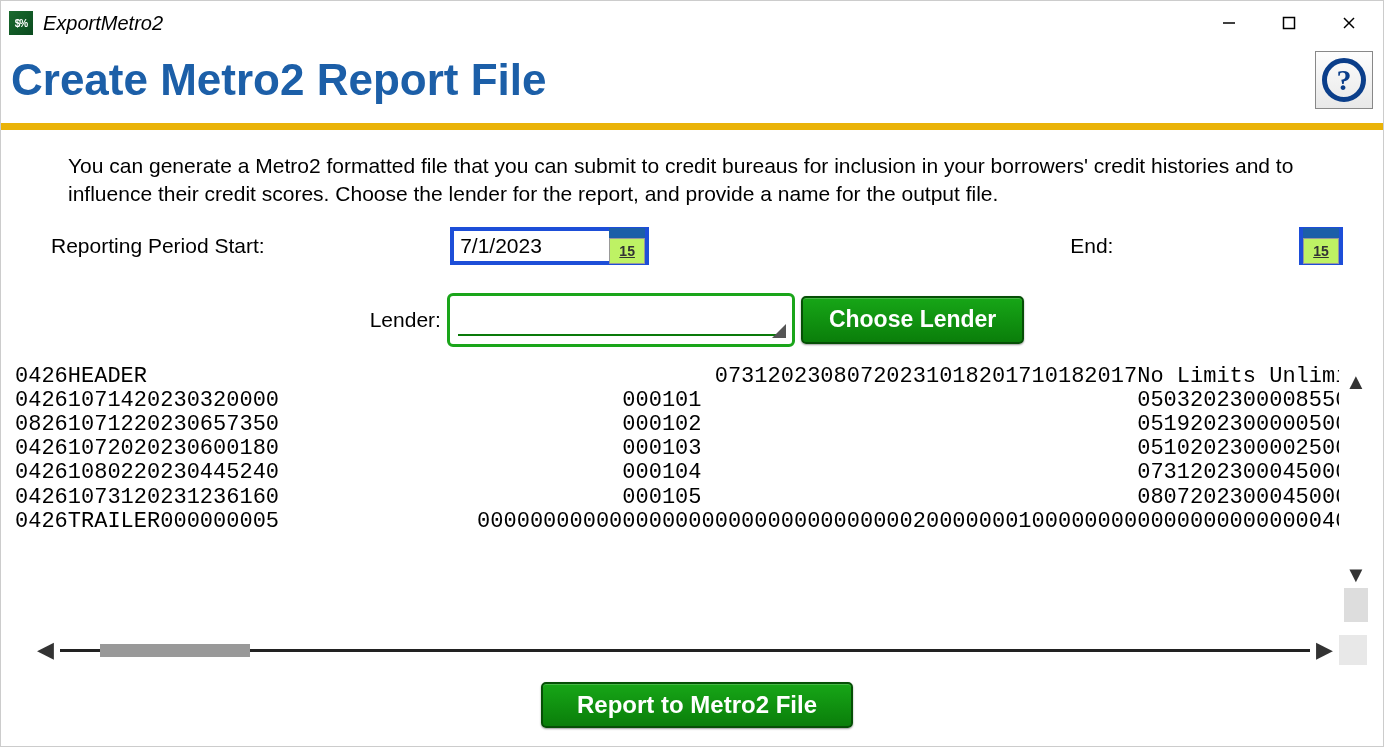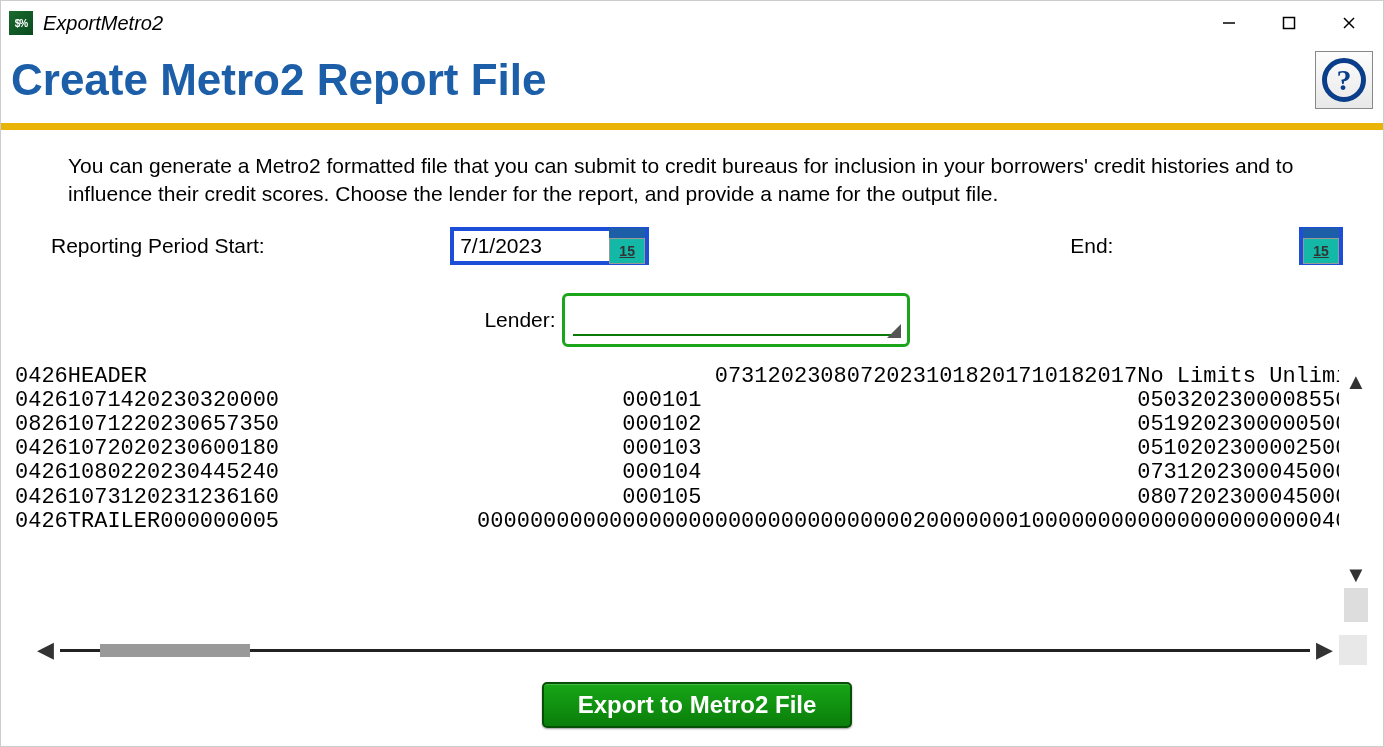--- a/index.html
+++ b/index.html
@@ -128,21 +128,21 @@
     outline:none;
   }
   .datebox .cal {
     width: 36px; height: 36px;
     display:flex; flex-direction:column;
     border-left:0;
     position:relative;
   }
   .datebox .cal .top { height:10px; background:#1c5fa8; }
   .datebox .cal .body {
-    flex:1; background:#14b8a6; border:1px solid #999;
+    flex:1; background:#bef264; border:1px solid #999;
     display:flex; align-items:center; justify-content:center;
     font-size:14px; font-weight:bold; color:#333;text-decoration:underline;
   }
   .lender-row {
     display:flex;
     align-items:center;
     justify-content:center;
     gap: 6px;
     margin-bottom: 18px;
     font-size: 21px;
@@ -305,20 +305,21 @@
         </div>
       </div>
     </div>
 
     <div class="lender-row">
       <span class="label">Lender:</span>
       <div class="lender-box">
         <div class="underline"></div>
         <div class="corner"></div>
       </div>
+      <button class="green-btn">Choose Lender</button>
     </div>
 
     <div class="data-wrap">
       <div class="data-view" id="data-view">0426HEADER                                           0731202308072023101820171018201​7No Limits Unlimited, Ltd.
 04261071420230320000                          000101                                 05032023000085500000086744   M0
 08261071220230657350                          000102                                 05192023000005000000026838   M0
 04261072020230600180                          000103                                 05102023000025000000025445   M0
 04261080220230445240                          000104                                 07312023000450000000450000   Y0
 04261073120231236160                          000105                                 08072023000450000000450000   M0
 0426TRAILER000000005               000000000000000000000000000000000200000001000000000000000000000040000000000000000</div>
@@ -333,17 +334,17 @@
     <div class="hscroll">
       <div class="arrow">◀</div>
       <div class="track">
         <div class="hthumb"></div>
       </div>
       <div class="arrow">▶</div>
       <div class="end-thumb"></div>
     </div>
 
     <div class="bottom-bar">
-      <button class="green-btn export-btn">Export to Metro2 File</button>
+      <button class="green-btn export-btn">Report to Metro2 File</button>
     </div>
   </div>
 
 </div>
 
 </body></html>

